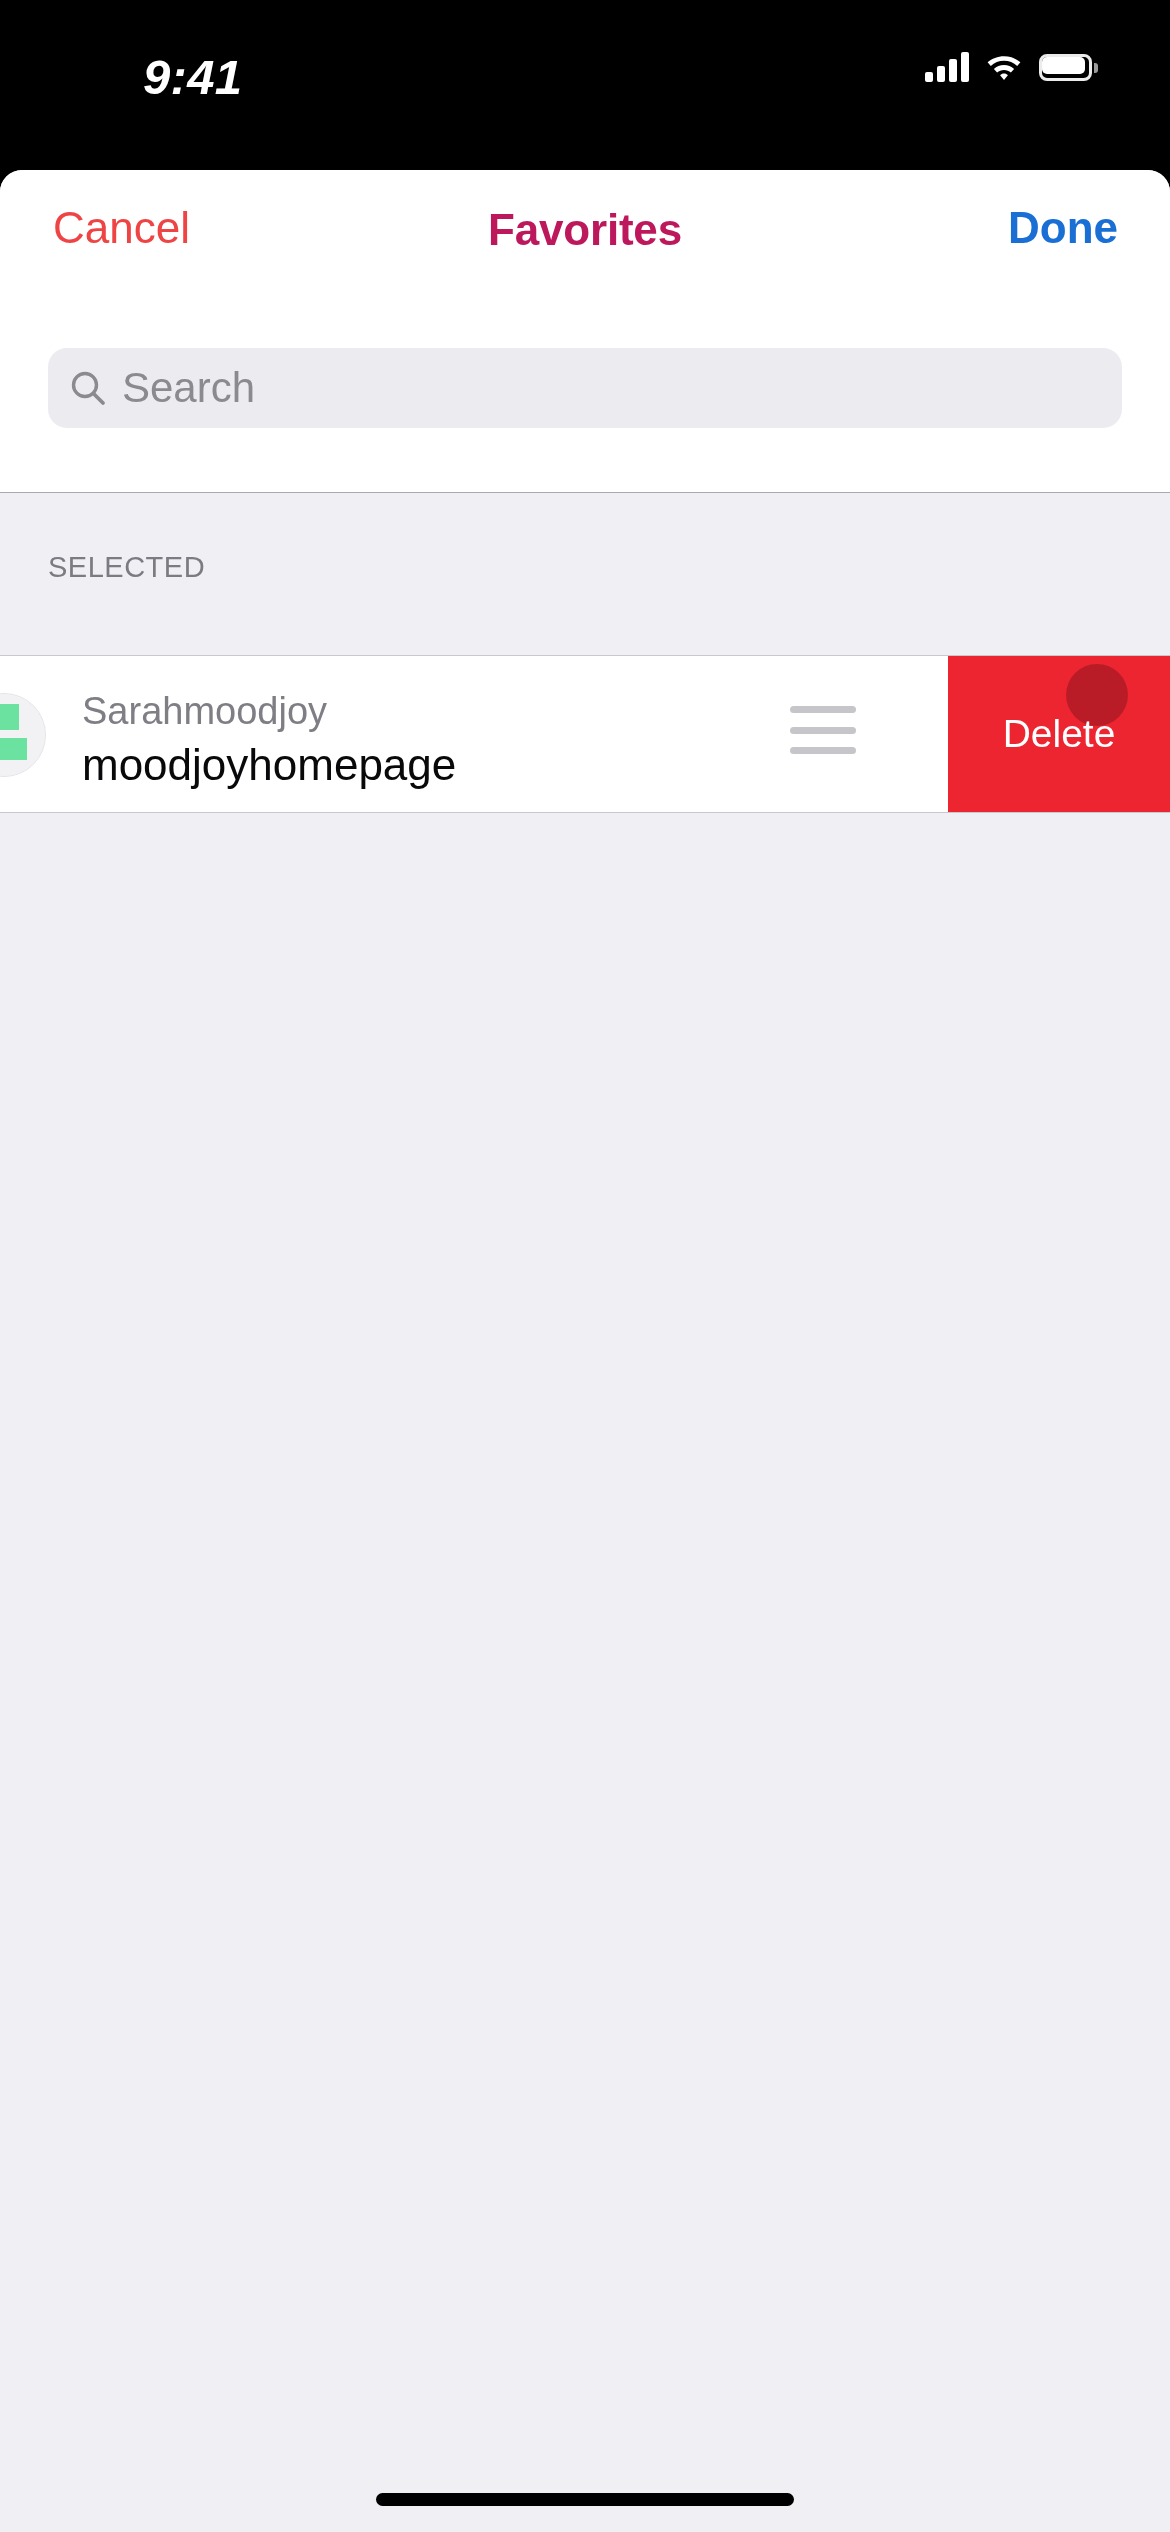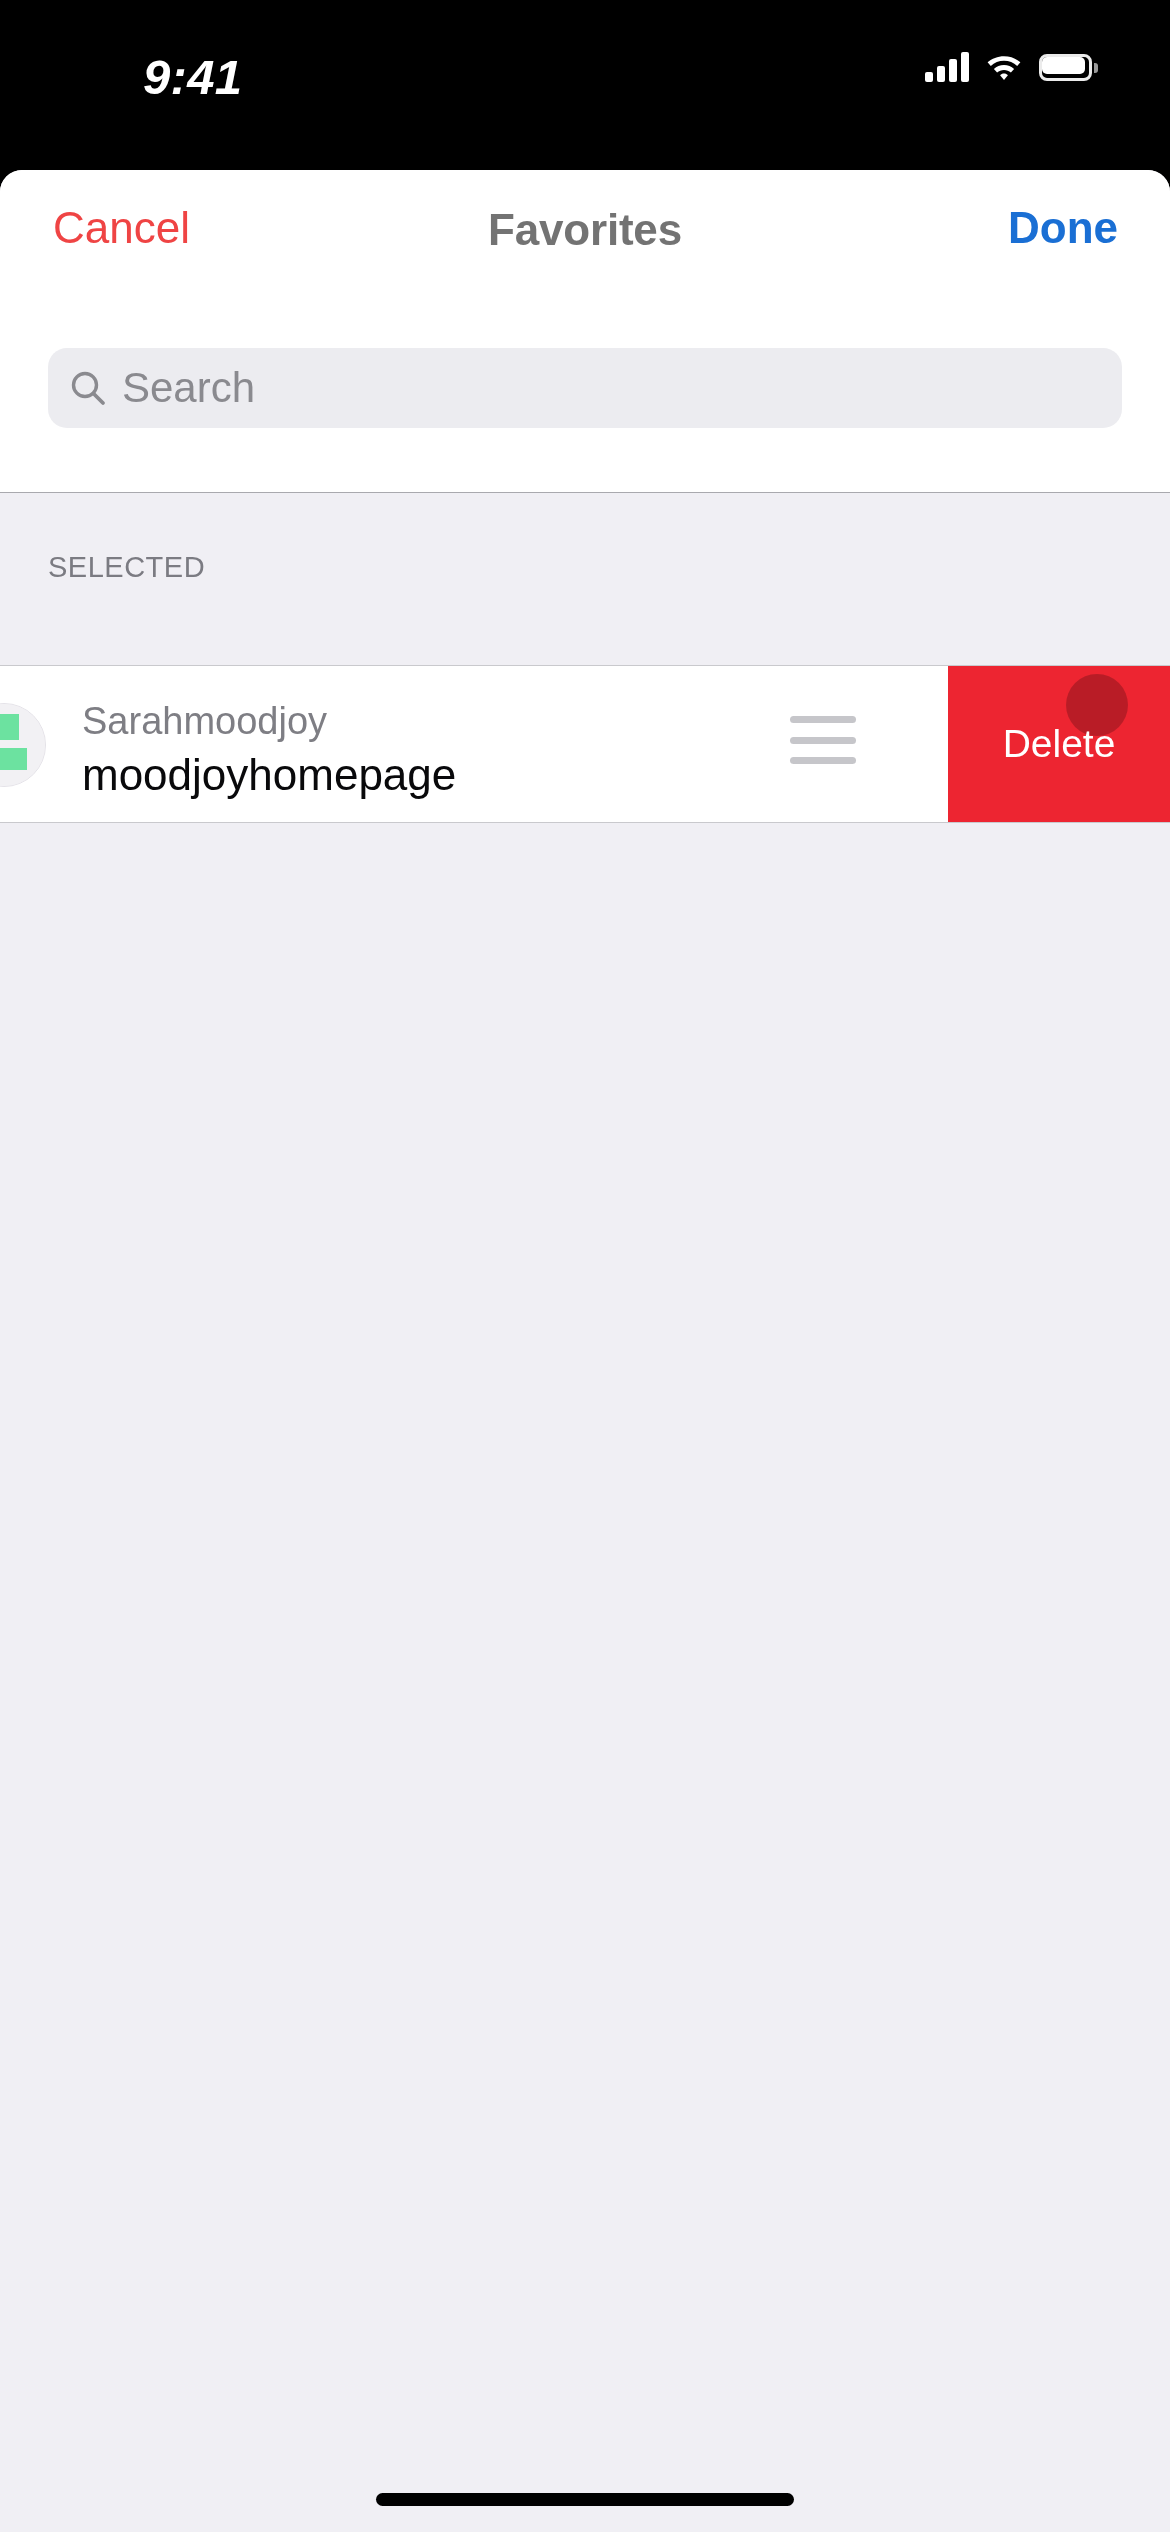--- a/index.html
+++ b/index.html
@@ -98,21 +98,21 @@
   #cancel-button {
     position:absolute; left:53px; top:33px;
     font-size:44px; color:#ef4444;
     background:none; border:none; padding:0;
     font-family:"Liberation Sans", sans-serif;
     cursor:pointer;
   }
   #nav-title {
     position:absolute; left:0; right:0; top:35px;
     text-align:center;
-    font-size:44px; font-weight:700; color:#737373;
+    font-size:44px; font-weight:700; color:#be185d;
     letter-spacing:-0.2px;
   }
   #done-button {
     position:absolute; right:52px; top:33px;
     font-size:44px; font-weight:700; color:#1a6fd4;
     background:none; border:none; padding:0;
     font-family:"Liberation Sans", sans-serif;
     cursor:pointer;
   }
 
@@ -152,21 +152,20 @@
   }
 
   
   #row-container {
     position:absolute;
     left:0; right:0;
     top:162px; height:158px;
     overflow:hidden;
     border-top:1.5px solid #c9c9cd;
     border-bottom:1.5px solid #c9c9cd;
-    margin-top:10px;
   }
   #row-content {
     position:absolute;
     left:0; top:0;
     width:948px; height:100%;
     background:#fff;
     display:flex; align-items:center;
   }
   #row-avatar {
     position:absolute;

